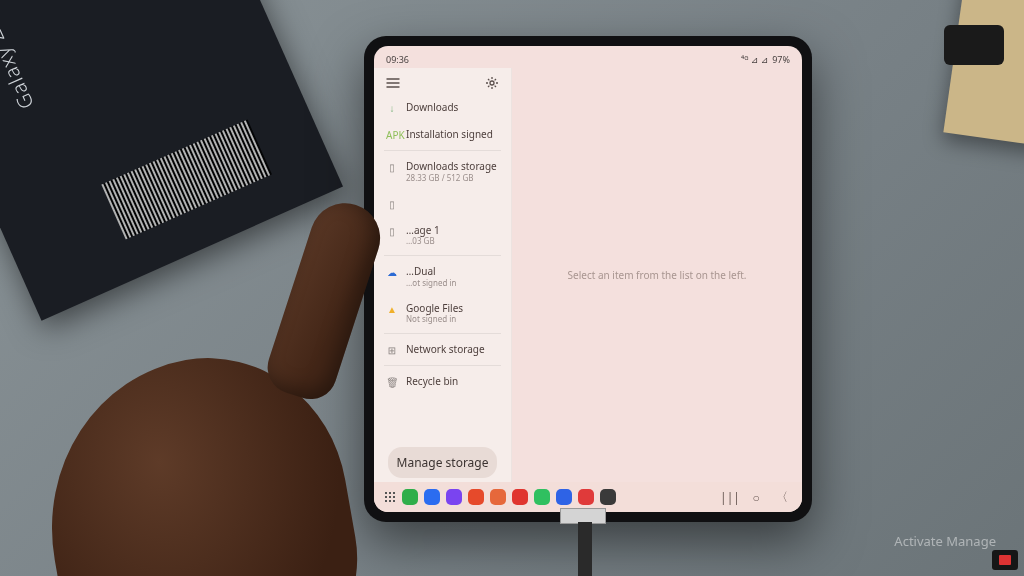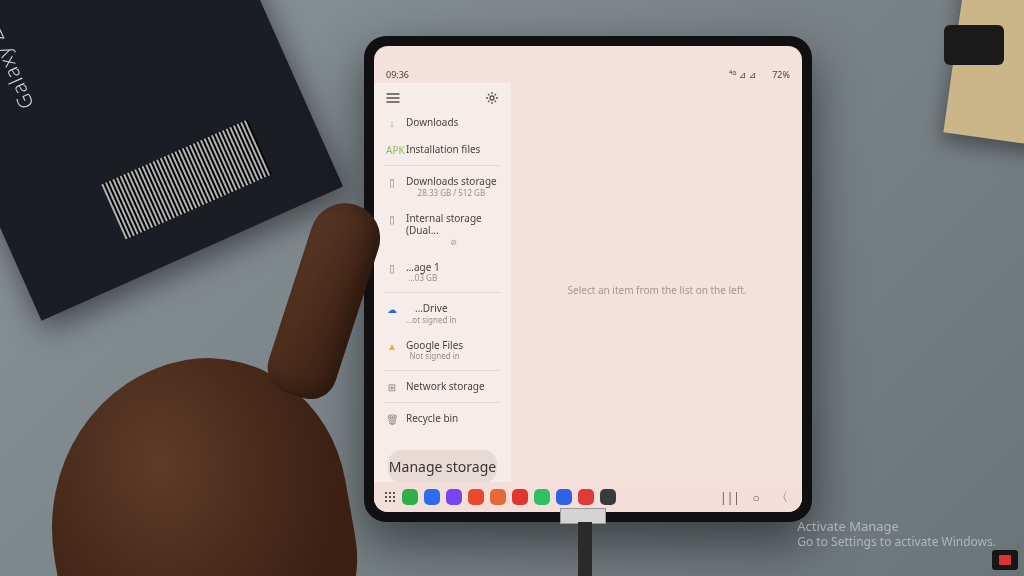--- a/index.html
+++ b/index.html
@@ -6,33 +6,33 @@
 
 .scene{position:relative;width:1024px;height:576px;background:linear-gradient(135deg,#8a9397 0%,#778085 60%,#6b7478 100%);}
 .box{position:absolute;left:-50px;top:-110px;width:330px;height:380px;background:#1a1d23;transform:rotate(-24deg);box-shadow:0 10px 30px rgba(0,0,0,.5);}
 .box-label{position:absolute;left:60px;top:180px;color:#d0d5da;font-size:20px;font-weight:300;letter-spacing:1px;transform:rotate(-90deg);transform-origin:left top;}
 .box-barcode{position:absolute;left:110px;bottom:40px;width:160px;height:60px;background:repeating-linear-gradient(90deg,#ccc 0 2px,#000 2px 4px);opacity:.85;filter:blur(.3px);}
 .wood{position:absolute;right:-30px;top:-20px;width:100px;height:160px;background:#cbb688;transform:rotate(8deg);box-shadow:0 8px 20px rgba(0,0,0,.4);}
 .clamp{position:absolute;right:20px;top:25px;width:60px;height:40px;background:#1a1a1a;border-radius:6px;}
 
 .phone{position:absolute;left:364px;top:36px;width:428px;height:466px;background:#101012;border-radius:22px;padding:10px;box-shadow:0 20px 50px rgba(0,0,0,.5);}
 .screen{position:relative;width:100%;height:100%;border-radius:14px;overflow:hidden;background:#f4e0dd;}
-.statusbar{display:flex;align-items:center;justify-content:space-between;height:18px;padding:19px 12px 0;font-size:9px;color:#4a4342;}
-.status-right{display:flex;gap:16px;align-items:center;}
+.statusbar{display:flex;align-items:center;justify-content:space-between;height:18px;padding:4px 12px 0;font-size:9px;color:#4a4342;}
+.status-right{display:flex;gap:4px;align-items:center;}
 .app{display:flex;height:calc(100% - 52px);}
 .sidebar{width:137px;background:#f6edea;display:flex;flex-direction:column;border-right:1px solid rgba(0,0,0,.04);}
 .sidehead{display:flex;align-items:center;justify-content:space-between;padding:8px 12px 4px;color:#5a4f4c;}
 .hamburger,.gear{width:14px;height:14px;display:flex;align-items:center;justify-content:center;}
 .sidelist{flex:1;overflow:hidden;display:flex;flex-direction:column;}
 .sideitem{display:flex;align-items:flex-start;gap:8px;padding:7px 10px 7px 12px;font-size:10px;color:#4d3f3c;cursor:pointer;}
 .sideitem .ico{width:12px;height:12px;flex:0 0 12px;margin-top:1px;font-size:10px;line-height:12px;text-align:center;}
-.sideitem .txt{display:flex;flex-direction:column;line-height:1.25;align-items:center;}
+.sideitem .txt{display:flex;flex-direction:column;line-height:1.25;}
 .sideitem .sub{font-size:8px;color:#9a8e8b;}
 .divider{height:1px;background:rgba(0,0,0,.07);margin:2px 10px;}
-.managebtn{margin:6px 14px 14px;padding:7px 0;text-align:center;font-size:14px;color:#3c3432;background:#e8dbd6;border-radius:14px;cursor:pointer;}
+.managebtn{margin:6px 14px 4px;padding:7px 0;text-align:center;font-size:12px;color:#3c3432;background:#e8dbd6;border-radius:14px;cursor:pointer;}
 .main{flex:1;display:flex;flex-direction:column;}
 .mainhead{display:flex;align-items:center;justify-content:space-between;padding:10px 16px 6px;}
 .mainhead h1{margin:0;font-size:13px;font-weight:600;color:#3a302e;}
 .search{width:14px;height:14px;border:1.5px solid #6a5d5a;border-radius:50%;position:relative;}
 .search:after{content:'';position:absolute;width:5px;height:1.5px;background:#6a5d5a;right:-4px;bottom:-1px;transform:rotate(45deg);}
 .empty{flex:1;display:flex;align-items:center;justify-content:center;font-size:10px;color:#a89590;text-align:center;padding:0 20px;}
 
 .dock{position:absolute;left:0;right:0;bottom:0;height:30px;background:#f3ded9;display:flex;align-items:center;padding:0 10px;gap:6px;}
 .dock .grid{width:12px;height:12px;background:radial-gradient(circle,#555 1px,transparent 1px);background-size:4px 4px;}
 .dock .dicon{width:16px;height:16px;border-radius:5px;flex:0 0 16px;}
@@ -65,21 +65,21 @@
   <div class="wood"></div>
   <div class="clamp"></div>
 
   <div class="phone">
     <div class="screen">
 
       <div class="statusbar">
         <span>09:36</span>
         <div class="status-right">
           <span>⁴ᴳ ⊿ ⊿</span>
-          <span>72%</span>
+          <span>97%</span>
         </div>
       </div>
 
       <div class="app">
 
         <div class="sidebar">
           <div class="sidehead">
             <div class="hamburger">
               <svg width="14" height="14" viewBox="0 0 14 14">
                   <path d="M1 3h12M1 7h12M1 11h12" stroke="#5a4f4c" stroke-width="1.4" stroke-linecap="round"></path>
@@ -95,50 +95,46 @@
           <div class="sidelist" id="sidelist">
               <div class="sideitem">
                 <div class="ico" style="color: rgb(127, 181, 127);">↓</div>
                 <div class="txt">
                   <span>Downloads</span>
                 </div>
               </div>
               <div class="sideitem">
                 <div class="ico" style="color: rgb(143, 191, 90); text-align: center;">APK</div>
                 <div class="txt">
-                  <span>Installation files</span>
+                  <span>Installation signed</span>
                 </div>
               </div>
               <div class="divider"></div>
               <div class="sideitem">
                 <div class="ico" style="color: rgb(138, 131, 128);">▯</div>
                 <div class="txt">
                   <span>Downloads storage</span>
                   <span class="sub">28.33 GB / 512 GB</span>
                 </div>
               </div>
               <div class="sideitem">
                 <div class="ico" style="color: rgb(138, 131, 128);">▯</div>
-                <div class="txt">
-                  <span>Internal storage (Dual...</span>
-                  <span class="sub">⊘</span>
-                </div>
               </div>
               <div class="sideitem">
                 <div class="ico" style="color: rgb(138, 131, 128);">▯</div>
                 <div class="txt">
                   <span>…age 1</span>
                   <span class="sub">…03 GB</span>
                 </div>
               </div>
               <div class="divider"></div>
               <div class="sideitem">
                 <div class="ico" style="color: rgb(44, 107, 212);">☁</div>
                 <div class="txt">
-                  <span>…Drive</span>
+                  <span>…Dual</span>
                   <span class="sub">…ot signed in</span>
                 </div>
               </div>
               <div class="sideitem">
                 <div class="ico" style="color: rgb(240, 176, 42);">▲</div>
                 <div class="txt">
                   <span>Google Files</span>
                   <span class="sub">Not signed in</span>
                 </div>
               </div>
@@ -192,17 +188,16 @@
   <div class="usb"></div>
   <div class="cable"></div>
 
   <div class="hand">
     <div class="palm"></div>
     <div class="finger"></div>
   </div>
 
   <div class="wm">
     <div class="t">Activate Manage</div>
-    <div>Go to Settings to activate Windows.</div>
   </div>
   <div class="redbadge"></div>
 
 </div>
 
 </body></html>

